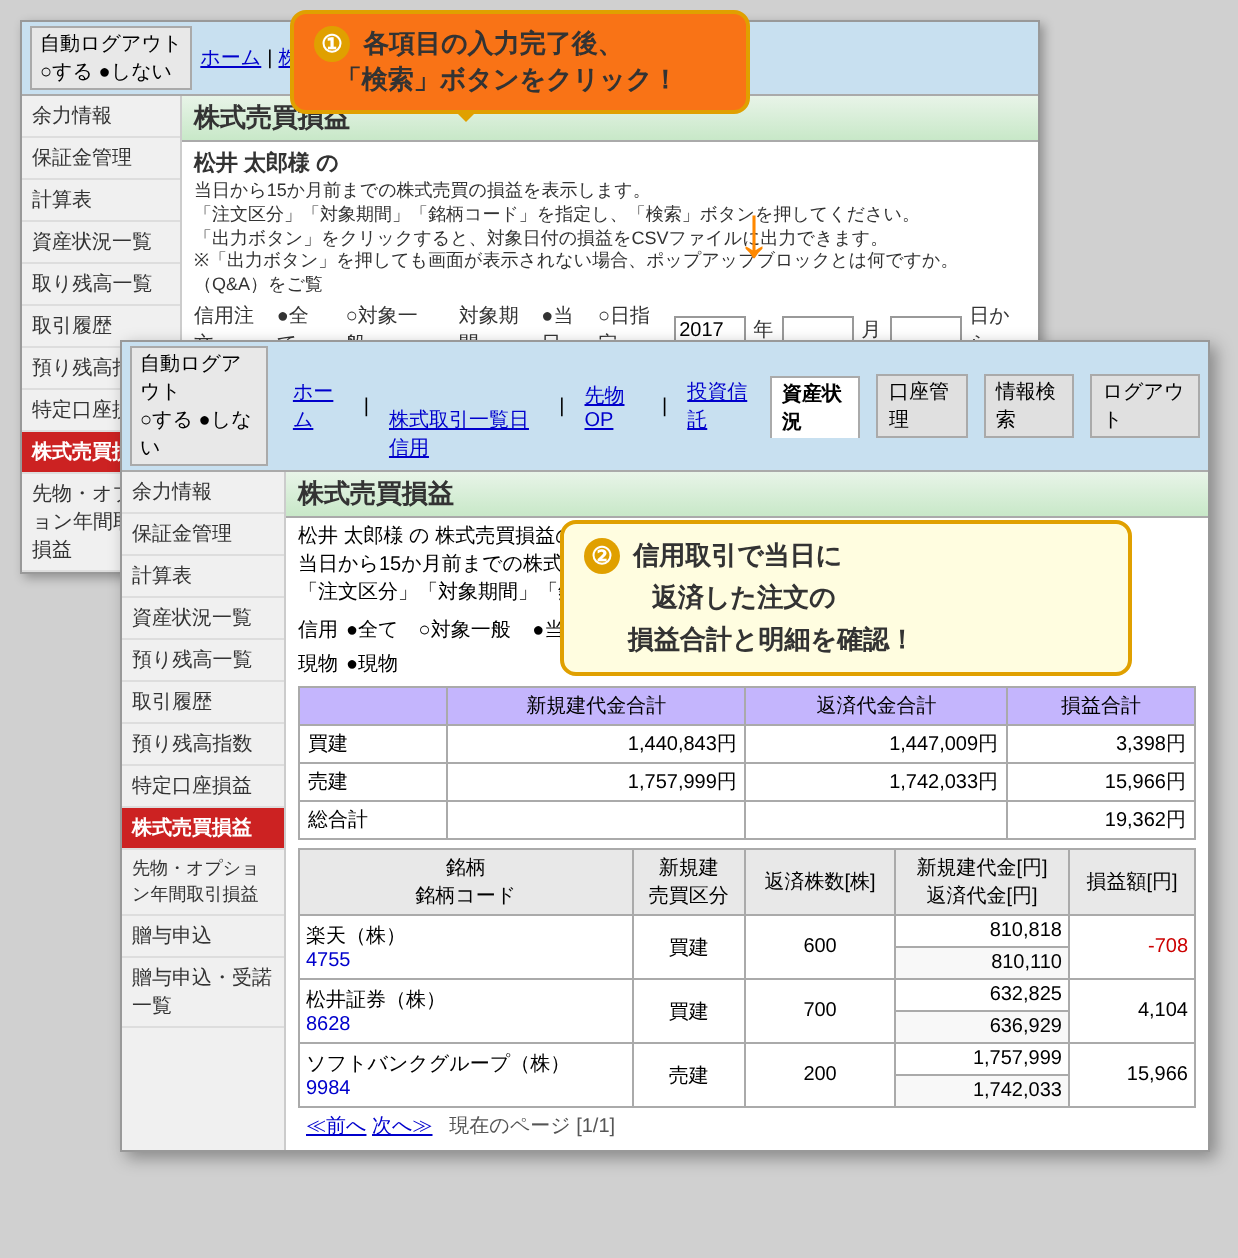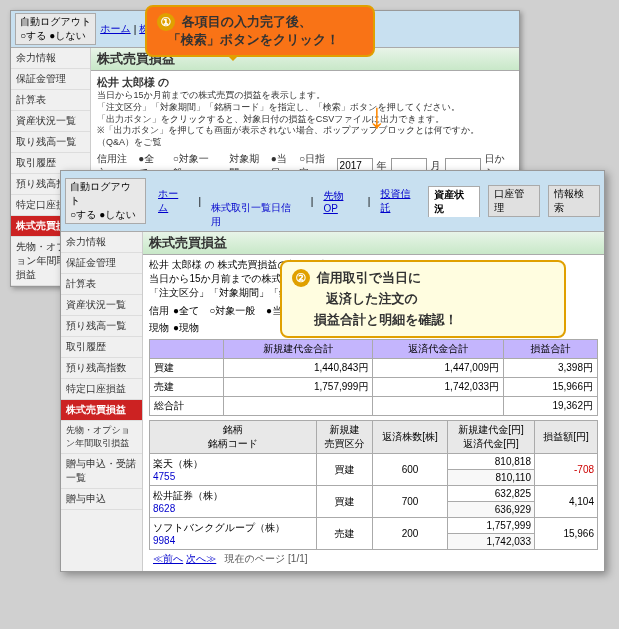--- a/index.html
+++ b/index.html
@@ -442,45 +442,46 @@
 
 <div class="bottom-panel">
   <div class="bottom-header-bar">
     <div class="panel-nav-left">
       <span>自動ログアウト</span><br>
       <span>○する</span>
       <span>●しない</span>
     </div>
     <span style="color:#00c; text-decoration:underline; font-size:10px;">ホーム</span>
     <span style="font-size:10px; margin: 0 2px;">|</span>
-    <span style="color:#00c; font-size:10px;margin-top:28px;">株式取引一覧日信用</span>
+    <span style="color:#00c; text-decoration:underline; font-size:10px;margin-top:28px;">株式取引一覧日信用</span>
     <span style="font-size:10px; margin: 0 2px;">|</span>
     <span style="color:#00c; text-decoration:underline; font-size:10px;">先物OP</span>
     <span style="font-size:10px; margin: 0 2px;">|</span>
     <span style="color:#00c; text-decoration:underline; font-size:10px;">投資信託</span>
     <span class="tab-active">資産状況</span>
     <span class="tab-normal">口座管理</span>
     <span class="tab-normal">情報検索</span>
+    <span class="tab-normal">ログアウト</span>
   </div>
 
   <div style="display:flex;">
 
     <div style="width:82px; background:#f0f0f0; border-right:1px solid #ccc; flex-shrink:0; font-size:9px;">
       <div class="sidebar-item">余力情報</div>
       <div class="sidebar-item">保証金管理</div>
       <div class="sidebar-item">計算表</div>
       <div class="sidebar-item">資産状況一覧</div>
       <div class="sidebar-item">預り残高一覧</div>
       <div class="sidebar-item">取引履歴</div>
       <div class="sidebar-item">預り残高指数</div>
       <div class="sidebar-item">特定口座損益</div>
       <div class="sidebar-item active">株式売買損益</div>
       <div class="sidebar-item" style="font-size:9px;">先物・オプション年間取引損益</div>
+      <div class="sidebar-item">贈与申込</div>
       <div class="sidebar-item">贈与申込・受諾一覧</div>
-      <div class="sidebar-item">贈与申込</div>
     </div>
 
     <div style="flex:1; overflow:hidden;">
       <div class="bottom-main-header">株式売買損益</div>
       <div class="bottom-content">
         <div class="bottom-user-info">
           <span>松井 太郎様 の</span>
           <span>株式売買損益の状況を表示します。<br>
           当日から15か月前までの株式売買の損益を表示します。<br>
           「注文区分」「対象期間」「銘柄コード」を指定し、「検索」ボタンを押してください。</span>

